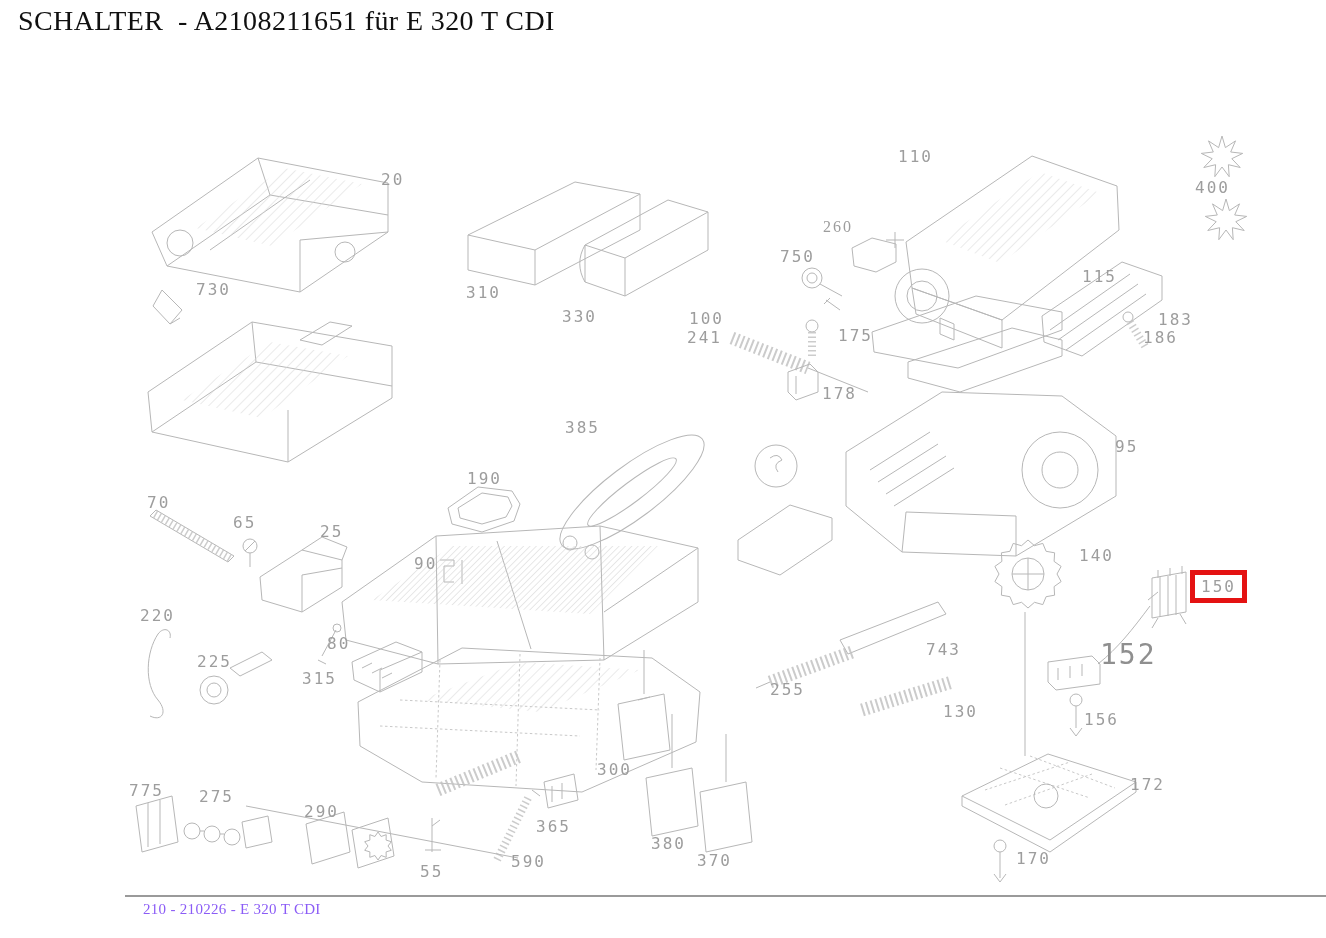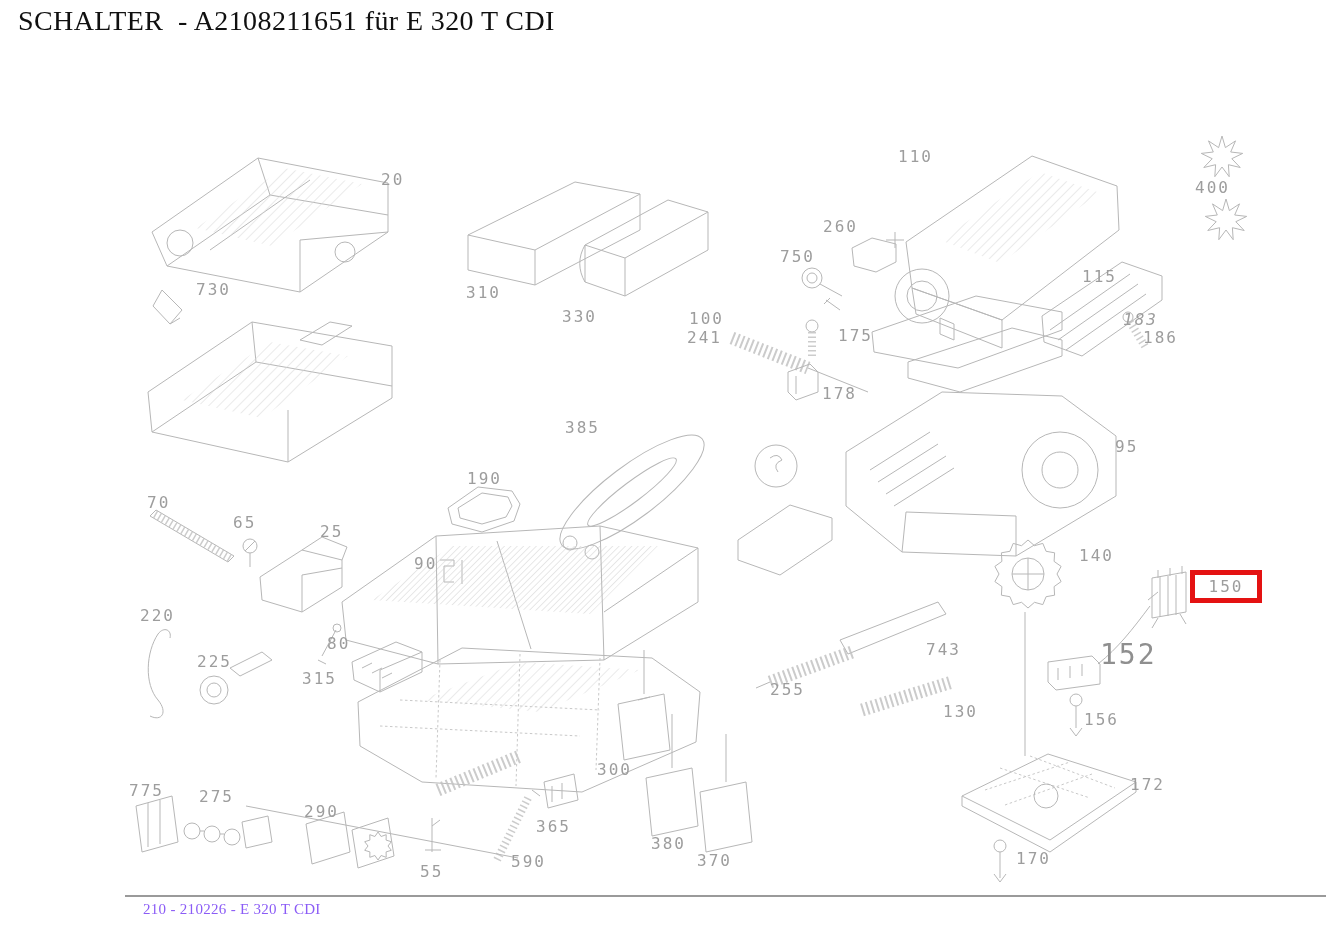--- a/index.html
+++ b/index.html
@@ -267,23 +267,23 @@
     <span class="plabel" style="left: 466px; top: 285px;">310</span>
     <span class="plabel" style="left: 562px; top: 309px;">330</span>
     <span class="plabel" style="left: 689px; top: 311px;">100</span>
     <span class="plabel" style="left: 687px; top: 330px;">241</span>
     <span class="plabel" style="left: 565px; top: 420px;">385</span>
     <span class="plabel" style="left: 467px; top: 471px;">190</span>
     <span class="plabel" style="left: 414px; top: 556px;">90</span>
     <span class="plabel" style="left: 898px; top: 149px;">110</span>
     <span class="plabel" style="left: 1082px; top: 269px;">115</span>
     <span class="plabel" style="left: 1195px; top: 180px;">400</span>
-    <span class="plabel" style="left: 1123px; top: 312px; font-style: italic;">183</span>
+    <span class="plabel" style="left: 1158px; top: 312px;">183</span>
     <span class="plabel" style="left: 1143px; top: 330px;">186</span>
-    <span class="plabel" style="left: 823px; top: 219px;">260</span>
+    <span class="plabel" style="left: 823px; top: 219px; font-family: Liberation Serif, serif;">260</span>
     <span class="plabel" style="left: 780px; top: 249px;">750</span>
     <span class="plabel" style="left: 838px; top: 328px;">175</span>
     <span class="plabel" style="left: 822px; top: 386px;">178</span>
     <span class="plabel" style="left: 147px; top: 495px;">70</span>
     <span class="plabel" style="left: 233px; top: 515px;">65</span>
     <span class="plabel" style="left: 320px; top: 524px; text-align: right;">25</span>
     <span class="plabel" style="left: 140px; top: 608px;">220</span>
     <span class="plabel" style="left: 197px; top: 654px;">225</span>
     <span class="plabel" style="left: 327px; top: 636px;">80</span>
     <span class="plabel" style="left: 302px; top: 671px;">315</span>
@@ -300,18 +300,18 @@
     <span class="plabel" style="left: 199px; top: 789px;">275</span>
     <span class="plabel" style="left: 304px; top: 804px;">290</span>
     <span class="plabel" style="left: 511px; top: 854px;">590</span>
     <span class="plabel" style="left: 420px; top: 864px;">55</span>
     <span class="plabel" style="left: 536px; top: 819px;">365</span>
     <span class="plabel" style="left: 597px; top: 762px;">300</span>
     <span class="plabel" style="left: 627px; top: 836px; margin-left: 24px;">380</span>
     <span class="plabel" style="left: 697px; top: 853px;">370</span>
   </div>
 
-<div class="hl" id="hlbox" style="left: 1190px; top: 570px; width: 72px; height: 33px; border: 5px solid rgb(228, 18, 18);">
+<div class="hl" id="hlbox" style="left: 1190px; top: 570px; width: 57px; height: 33px; border: 5px solid rgb(228, 18, 18);">
   <span class="plabel">150</span>
 </div>
 
 <div class="rule"></div>
 <div class="footer-text">210 - 210226 - E 320 T CDI</div>
 
 </body></html>

